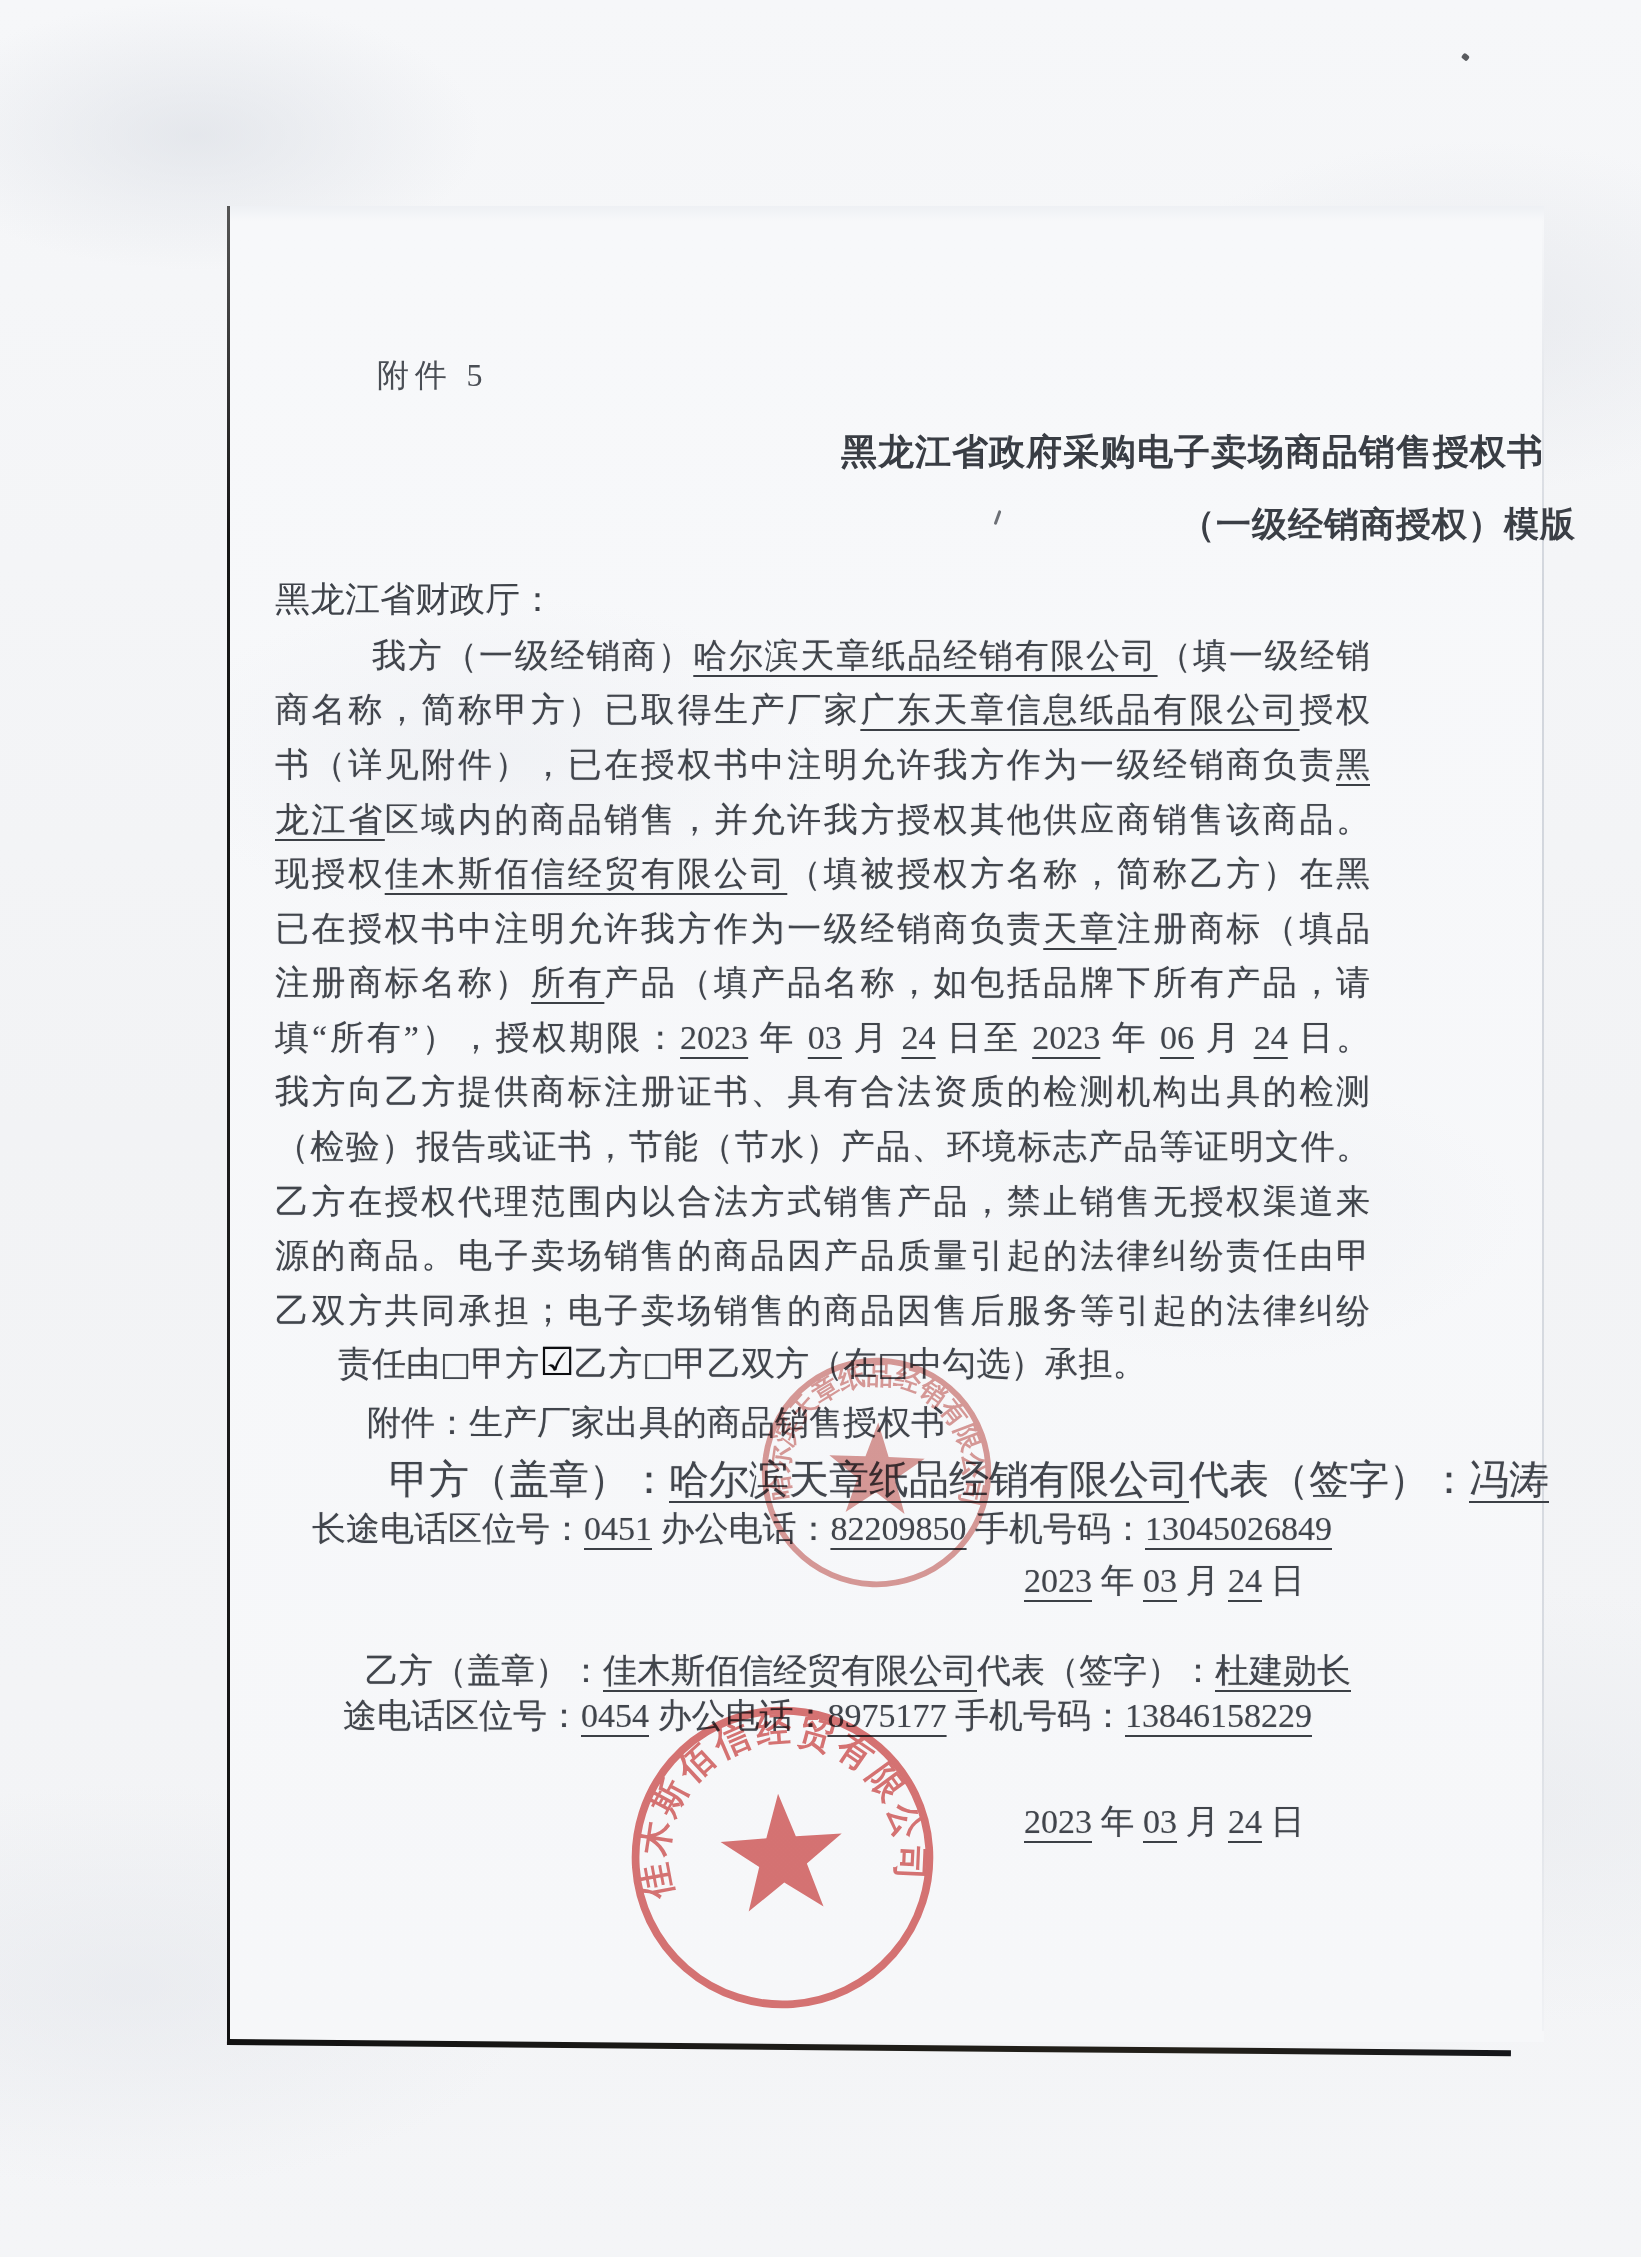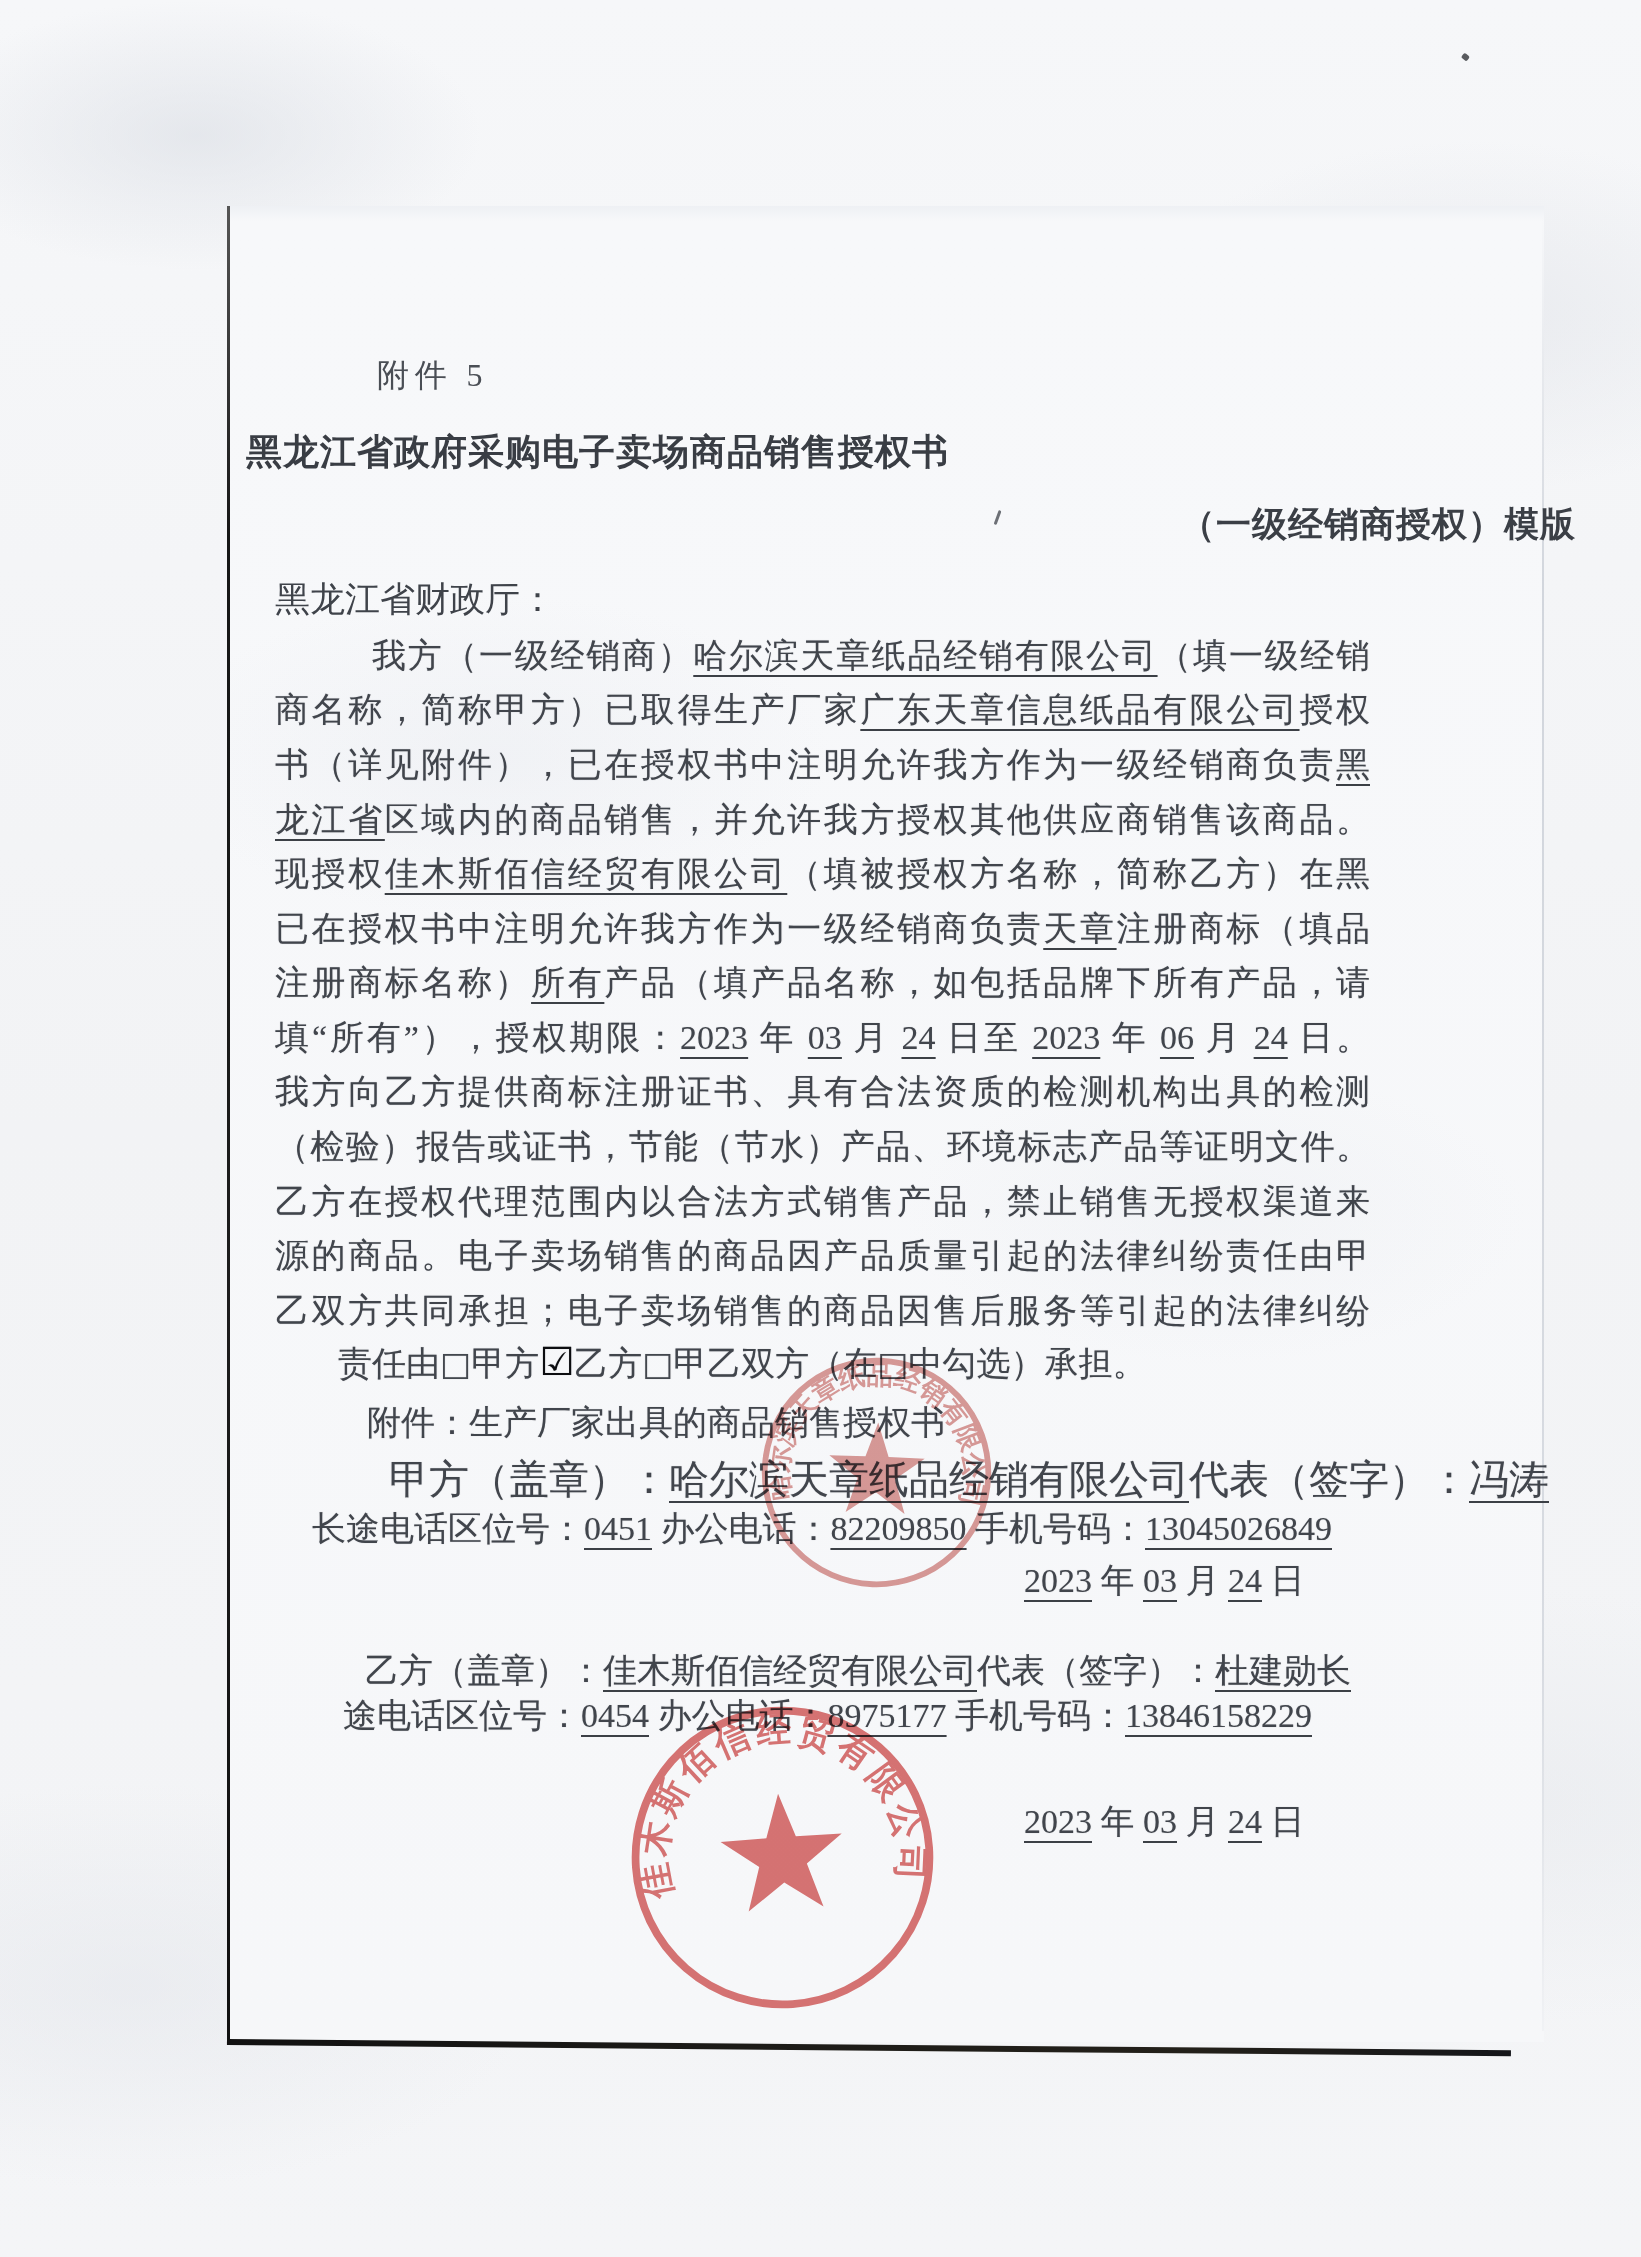--- a/index.html
+++ b/index.html
@@ -41,22 +41,22 @@
   }
   .speck{position:absolute;left:1462px;top:54px;width:6.8px;height:5.8px;background:#3d3f44;border-radius:1.9px;transform:rotate(40deg);opacity:.85;}
   .tick{position:absolute;left:996px;top:510px;width:2.9px;height:15.4px;background:#4a4e55;transform:rotate(20deg);border-radius:1.9px;opacity:.8;}
 
   
   .attach{
     position:absolute;left:147px;top:148px;
     font-size:32px;color:#4a4e55;letter-spacing:5.8px;
   }
   .title{
-    position:absolute;left:0;top:222px;width:100%;text-align:left;
-    font-size:36px;font-weight:bold;color:#393d44;letter-spacing:1px;padding-left:16px;
+    position:absolute;left:0;top:222px;width:100%;text-align:right;
+    font-size:36px;font-weight:bold;color:#393d44;letter-spacing:1px;
   }
   .subtitle{
     position:absolute;left:0;top:295px;width:100%;text-align:right;
     font-size:35px;font-weight:bold;color:#3b3f46;letter-spacing:1px;padding-left:32px;
   }
   .salut{
     position:absolute;left:45px;top:370px;
     font-size:35px;color:#3f434a;
   }
   .bl{

